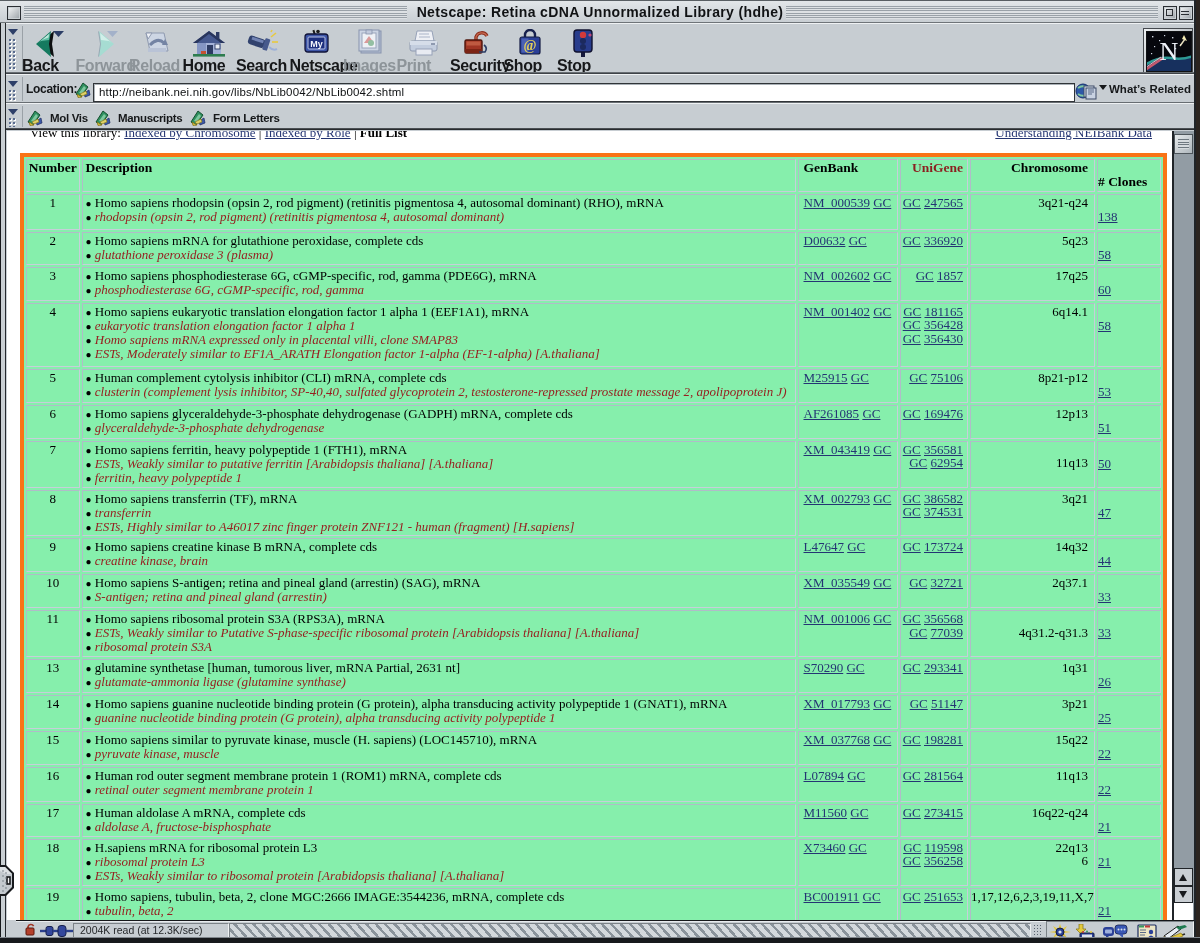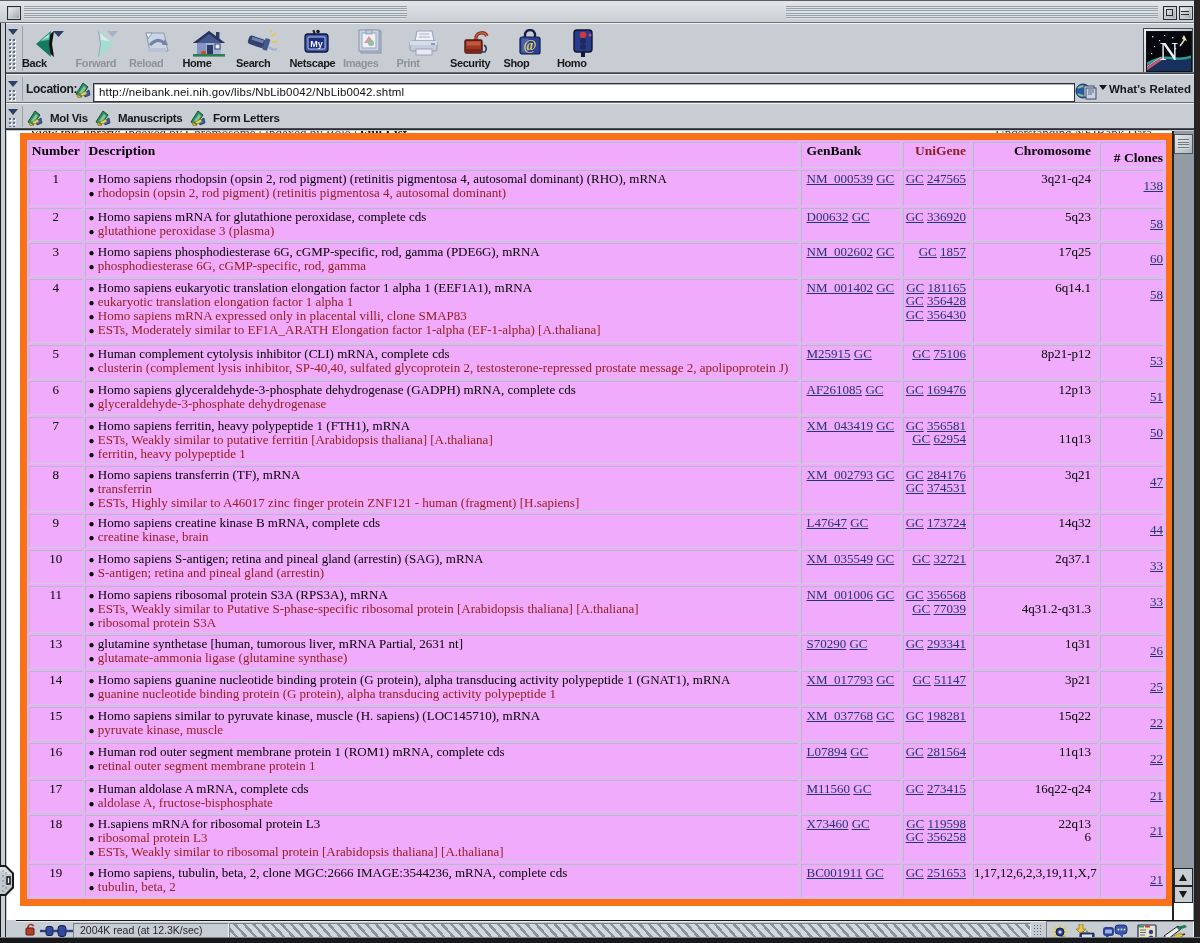--- a/index.html
+++ b/index.html
@@ -16,21 +16,21 @@
 
 .band { left:0; width:1200px; background:#c7cdd2; border-top:1px solid #eef1f3; }
 .band .sep { position:absolute; left:0; right:0; bottom:0; height:2px; background:linear-gradient(#7c8287,#2a2e33); }
 .gripv { position:absolute; left:8px; width:9px; background-image:radial-gradient(#5a6c8f 28%, rgba(0,0,0,0) 32%), radial-gradient(#ffffff 28%, rgba(0,0,0,0) 32%); background-size:4px 4px, 4px 4px; background-position:0 0, 1px 1px; }
 .tri { position:absolute; left:8px; width:0; height:0; border-left:5px solid transparent; border-right:5px solid transparent; border-top:6px solid #2d3f68; }
 .vline { position:absolute; left:22px; top:2px; bottom:3px; width:1px; background:#9aa1a7; }
 
 #toolbar { top:23px; height:50px; }
 .tbtn { position:absolute; top:4px; width:52px; height:44px; }
 .tbtn svg { display:block; margin:1px auto 0; }
-.tlab { font-size:11px; font-weight:bold; letter-spacing:-0.4px; color:#17181a; margin-top:0px; }
+.tlab { font-size:16px; font-weight:bold; letter-spacing:-0.4px; color:#17181a; margin-top:0px; }
 .dis .tlab { color:#8d9499; }
 
 #logo { position:absolute; left:1143px; top:4px; width:48px; height:43px; border:1px solid #45494e; background:linear-gradient(135deg,#eef1f3,#9aa1a7); }
 #logo svg { position:absolute; left:2px; top:2px; border:1px solid #101214; }
 
 #locbar { top:74px; height:29px; }
 #loclab { position:absolute; left:26px; top:7px; font-size:12px; font-weight:bold; letter-spacing:-0.3px; color:#16181a; }
 #locfield { position:absolute; left:93px; top:8px; width:975px; height:17px; background:#fff; border:1px solid #303438; box-shadow:inset 1px 1px 0 #aab1b7; font-size:11.5px; letter-spacing:0.15px; color:#0e1012; line-height:17px; padding-left:5px; white-space:nowrap; }
 #whatsrel { position:absolute; left:1109px; top:8px; font-size:11.5px; font-weight:bold; color:#16181a; }
 #wrtri { position:absolute; left:1099px; top:10px; width:0; height:0; border-left:4px solid transparent; border-right:4px solid transparent; border-top:5px solid #16181a; }
@@ -39,30 +39,30 @@
 .pitem { position:absolute; top:5px; font-size:11.5px; font-weight:bold; letter-spacing:-0.3px; color:#16181a; }
 .pitem svg { vertical-align:-4px; margin-right:3px; }
 #persbar .sep { height:2px; background:linear-gradient(#5c6166,#17191c); }
 
 
 #content { left:7px; top:131px; width:1165px; height:789px; background:#fff; overflow:hidden; }
 #content, #content table { font-family:"Liberation Serif", serif; }
 #topline { position:absolute; left:23px; top:-6px; font-size:13px; white-space:nowrap; }
 #toplineR { position:absolute; right:20px; top:-6px; font-size:13px; }
 a { color:#243573; text-decoration:underline; }
-.rd { color:#962020; }
-#tbl { position:absolute; left:13px; top:2px; border-collapse:separate; border-spacing:2px; background:#f0abfc; border:7px solid #f97316; font-size:13px; table-layout:fixed; width:1139px; }
+.rd { color:#962020;font-style:italic; }
+#tbl { position:absolute; left:13px; top:22px; border-collapse:separate; border-spacing:2px; background:#86efac; border:4px solid #f97316; font-size:13px; table-layout:fixed; width:1139px; }
 #tbl td, #tbl th { border:1px solid #c6cfd9; border-top-color:#b0bcc8; border-left-color:#b0bcc8; vertical-align:top; font-size:13px; line-height:13.5px; padding:0; }
 th { font-weight:bold; }
 #tbl .cnum { text-align:center; padding-top:1px; }
 #tbl .cdesc { padding-left:3px; padding-right:3px; padding-top:1px; }
 #tbl .cgb { padding-left:5px; padding-top:1px; white-space:nowrap; }
 #tbl .cug { text-align:right; padding-right:4px; padding-top:1px; white-space:nowrap; }
 #tbl .cchr { text-align:right; padding-right:6px; padding-top:1px; }
-#tbl .ccl { text-align:right; padding-top:8px; }
+#tbl .ccl { text-align:left; padding-top:15px; }
 #tbl th { height:15.5px; padding-top:1px; font-size:13.5px; }
 .dl { white-space:nowrap; }
 .bu { font-size:10px; vertical-align:0.5px; }
 .hug { color:#8b1f1f; }
 
 
 #sbar { left:1172px; top:131px; width:22px; height:789px; background:#929ca4; border-left:2px solid #202428; border-right:1px solid #202428; }
 #sbar .hl { position:absolute; right:0; top:0; bottom:0; width:2px; background:#b8c0c6; }
 #sthumb { position:absolute; left:0px; top:3px; width:17px; height:18px; background:linear-gradient(135deg,#e6eaec,#aeb6bc); border:1px solid #4e565c; }
 #sthumb .ridges { position:absolute; left:3px; right:3px; top:4px; height:10px; background:repeating-linear-gradient(180deg,#6e7880 0 1px,#d5dade 1px 2.5px); }
@@ -86,20 +86,21 @@
 #fright { left:1194px; top:0px; width:6px; height:943px; background:linear-gradient(90deg,#202428 0 2px, #2b2420 2px 6px); }
 #fbottom { left:0; top:937px; width:1200px; height:6px; background:linear-gradient(#80868c 0 1px, #17191c 1px 6px); }
 #sidetab { left:0; top:865px; width:16px; height:31px; }
 #sidetab svg { display:block; }
 </style></head>
 <body>
 
 <div class="abs" id="titlebar">
   <div class="stripes" style="left:24px; width:383px;"></div>
   <div class="stripes" style="left:786px; width:372px;"></div>
+  <div id="ttext">Netscape: Retina cDNA Unnormalized Library (hdhe)</div>
   <div class="wbox" style="left:7px;"></div>
   <div class="wbox" style="left:1163px;">
       <div style="position:absolute;left:2px;top:2px;width:5px;height:5px;border:1px solid #2a2e33;"></div>
     </div>
   <div class="wbox" style="left:1179px;">
       <div style="position:absolute;left:1px;top:4px;width:8px;height:1px;background:#2a2e33;box-shadow:0 3px 0 #2a2e33;"></div>
     </div>
 </div>
 
 <div class="abs band" id="toolbar">
@@ -220,21 +221,21 @@
     </div>
     <div class="tbtn" style="left:557.0px">
       <svg width="34" height="28" viewBox="0 0 34 28" style="">
 <rect x="15" y="22" width="4" height="6" fill="#15183a"></rect>
 <rect x="8" y="1" width="18" height="22" rx="3" fill="#283c8c" stroke="#101230" stroke-width="1.4"></rect>
 <circle cx="17" cy="6" r="3.2" fill="#d23a3a"></circle>
 <circle cx="17" cy="12" r="3" fill="#1c2a5e"></circle>
 <circle cx="17" cy="18" r="3" fill="#1c2a5e"></circle>
 <circle cx="24" cy="6" r="1.6" fill="#c04878"></circle>
 </svg>
-      <div class="tlab">Homo</div>
+      <div class="tlab">Stop</div>
     </div>
   <div id="logo">
       <svg width="44" height="39" viewBox="0 0 44 39" style="">
 <rect x="0" y="0" width="44" height="39" fill="#06070d"></rect>
 <g fill="#cfd6e2">
 <rect x="5" y="4" width="1.4" height="1.4"></rect>
           <rect x="12" y="8" width="1.2" height="1.2"></rect>
           <rect x="7" y="14" width="1.2" height="1.2"></rect>
 <rect x="25" y="5" width="1.4" height="1.4"></rect>
           <rect x="33" y="12" width="1.2" height="1.2"></rect>
@@ -412,21 +413,21 @@
           <td class="ccl"><a>50</a></td>
         </tr>
 <tr style="height:46.5px">
           <td class="cnum">8</td>
           <td class="cdesc">
             <div class="dl"><span class="bu">●</span>&nbsp;Homo sapiens transferrin (TF), mRNA</div>
             <div class="dl"><span class="bu">●</span>&nbsp;<span class="rd">transferrin</span></div>
             <div class="dl"><span class="bu">●</span>&nbsp;<span class="rd">ESTs, Highly similar to A46017 zinc finger protein ZNF121 - human (fragment) [H.sapiens]</span></div>
           </td>
           <td class="cgb"><a>XM_002793</a> <a>GC</a></td>
-          <td class="cug"><a>GC</a> <a>284176</a><br><a>GC</a> <a>374531</a></td>
+          <td class="cug"><a>GC</a> <a>386582</a><br><a>GC</a> <a>374531</a></td>
           <td class="cchr">3q21</td>
           <td class="ccl"><a>47</a></td>
         </tr>
 <tr style="height:33.5px">
           <td class="cnum">9</td>
           <td class="cdesc">
             <div class="dl"><span class="bu">●</span>&nbsp;Homo sapiens creatine kinase B mRNA, complete cds</div>
             <div class="dl"><span class="bu">●</span>&nbsp;<span class="rd">creatine kinase, brain</span></div>
           </td>
           <td class="cgb"><a>L47647</a> <a>GC</a></td>

